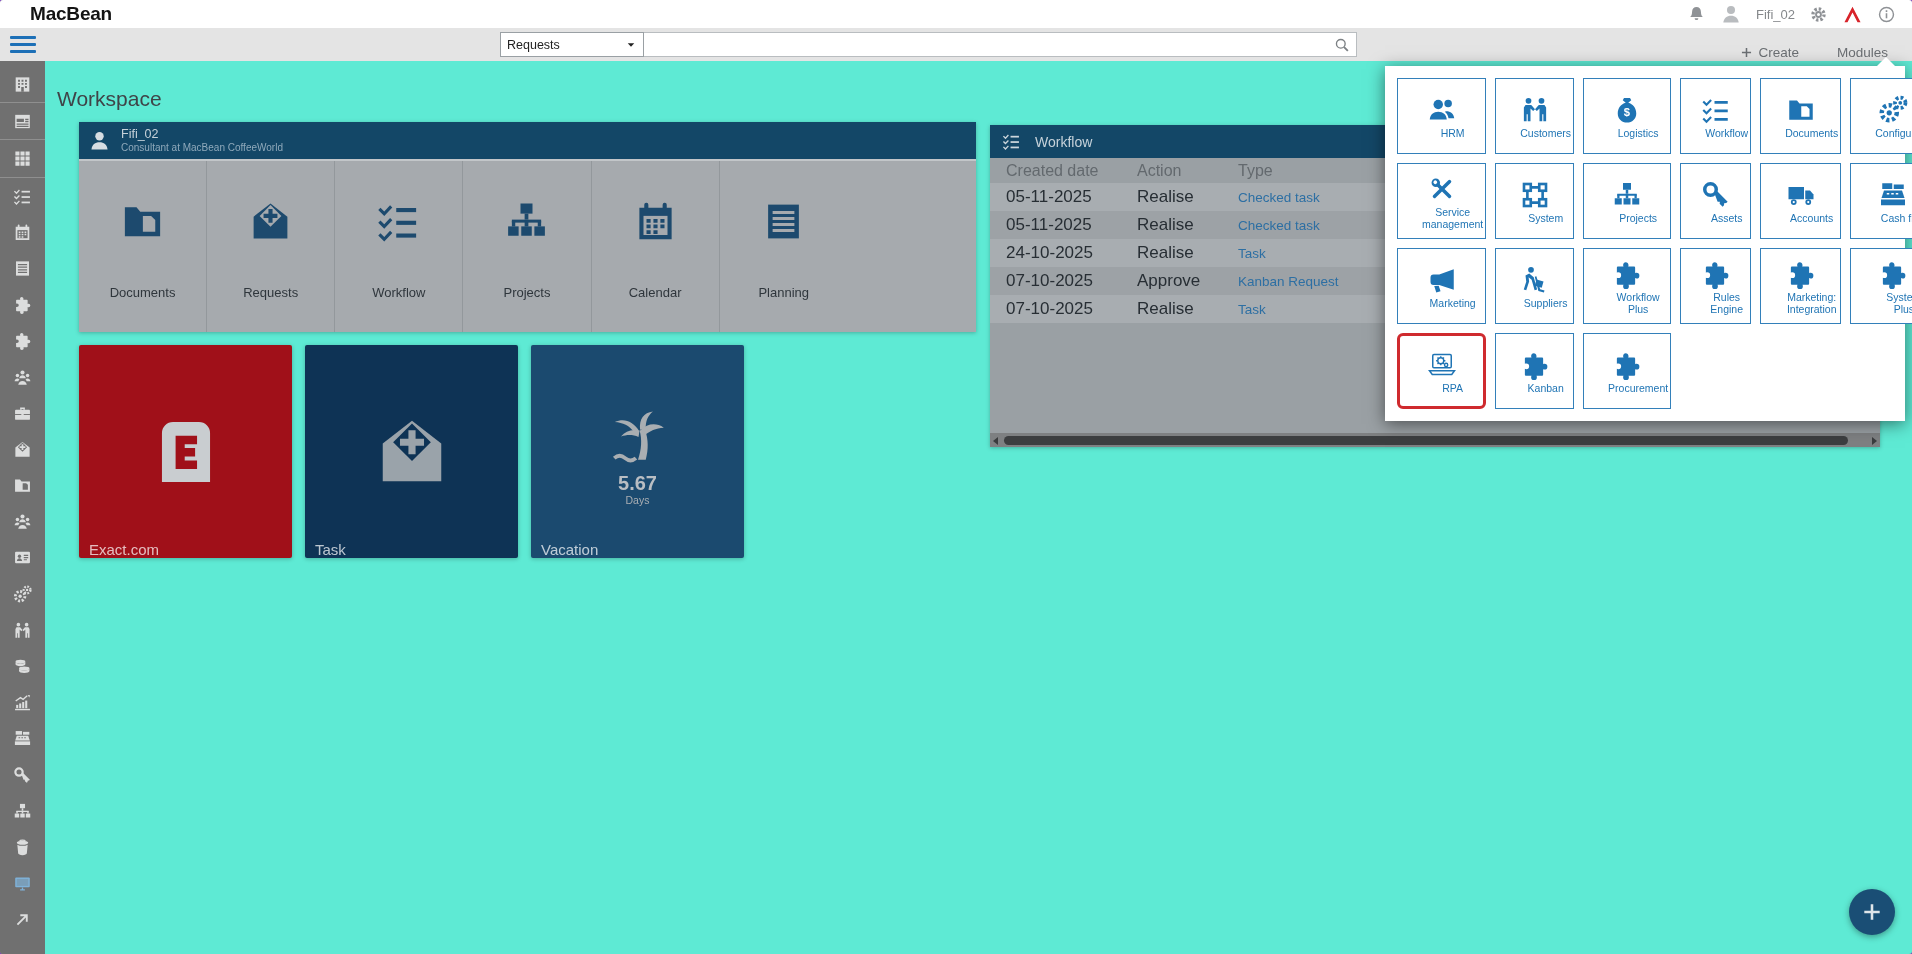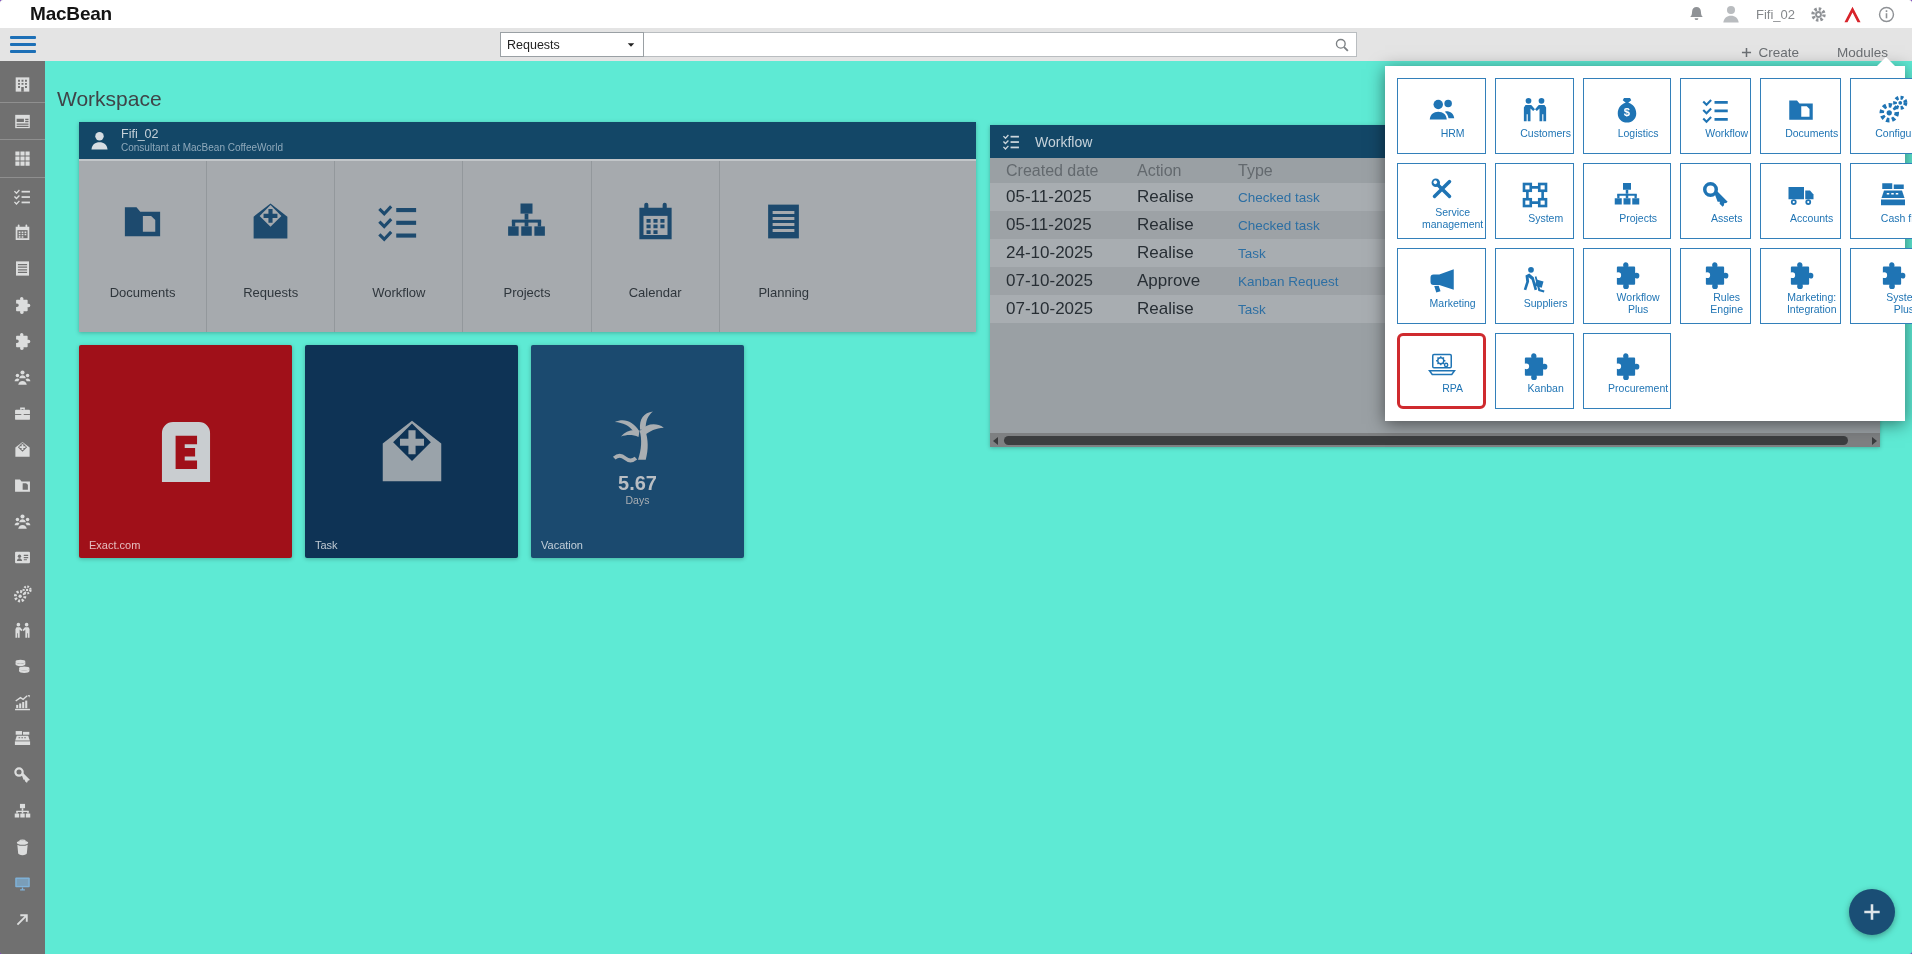--- a/index.html
+++ b/index.html
@@ -52,21 +52,21 @@
   .pc-tile .ic{width:45px;height:45px;color:#1d4a6e;margin-top:38px;}
   .pc-tile .lbl{position:absolute;bottom:32px;font-size:13px;color:#2f363c;}
 
   
   .shortcuts{position:absolute;left:34px;top:284px;display:flex;gap:13px;}
   .sc-tile{position:relative;width:213px;height:213px;border-radius:2px;box-shadow:0 1px 4px rgba(0,0,0,.25);cursor:pointer;display:flex;flex-direction:column;align-items:center;justify-content:center;}
   .sc-tile .ic{width:78px;height:78px;}
   .sc-tile.has-value .ic{width:62px;height:62px;margin-top:14px;}
   .sc-val{font-size:20px;font-weight:bold;color:#b9bec3;line-height:1.1;margin-top:2px;}
   .sc-unit{font-size:10.5px;color:#a9aeb3;margin-bottom:4px;}
-  .sc-lbl{position:absolute;left:10px;bottom:7px;font-size:11px;color:rgba(255,255,255,.72);}
+  .sc-lbl{position:absolute;left:10px;bottom:0;font-size:15px;color:rgba(255,255,255,.72);}
 
   
   .wf-panel{position:absolute;left:945px;top:64px;width:890px;height:322px;display:flex;flex-direction:column;box-shadow:0 1px 4px rgba(0,0,0,.25);}
   .wf-header{height:33px;background:#134767;display:flex;align-items:center;flex:0 0 auto;cursor:pointer;}
   .wf-header .ic{width:19px;height:19px;color:#ccd6dc;margin:0 14px 0 12px;}
   .wf-title{font-size:14px;color:#c6d2da;}
   .wf-cols{height:25px;background:#9aa0a4;display:grid;grid-template-columns:131px 101px 1fr;align-items:center;padding-left:16px;flex:0 0 auto;}
   .wf-cols span{font-size:16px;color:#63696e;}
   .wf-row{height:28px;display:grid;grid-template-columns:131px 101px 1fr;align-items:center;padding-left:16px;flex:0 0 auto;cursor:pointer;}
   .wf-row:nth-child(odd){background:#a8adb1;}

